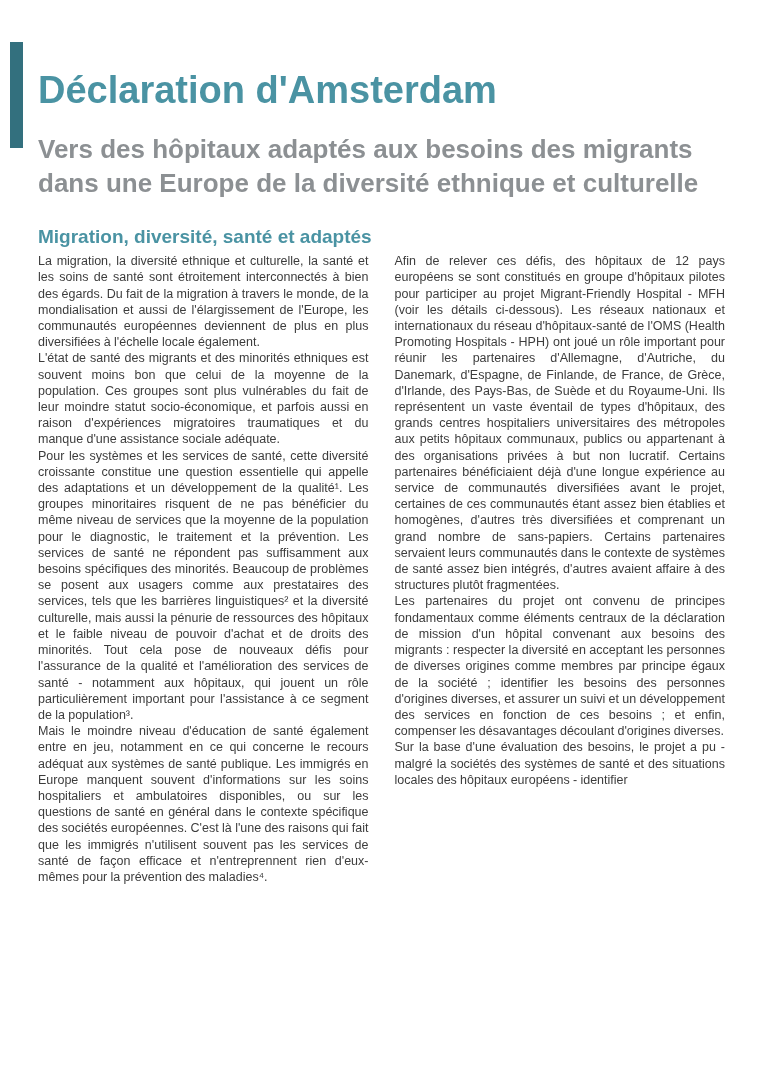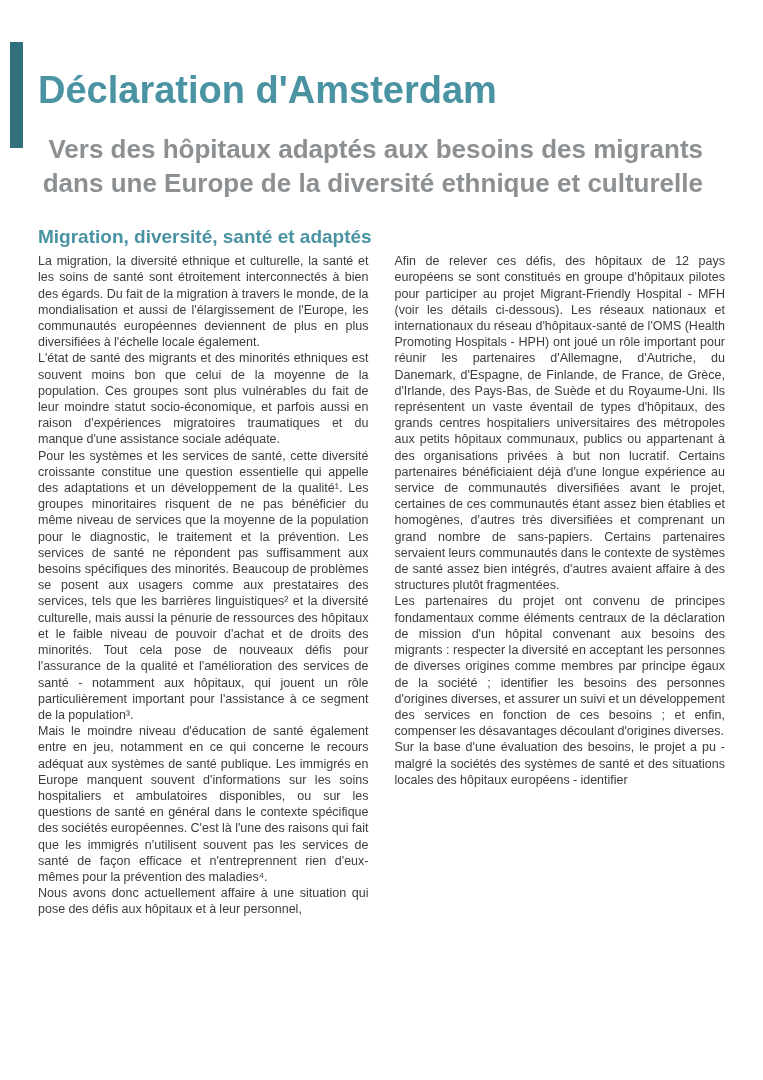--- a/index.html
+++ b/index.html
@@ -40,21 +40,20 @@
     color:var(--title-accent);
     letter-spacing:0;
   }
   .subtitle{
     margin:20px 0 0 0;
     font-size:26px;
     line-height:1.32;
     font-weight:bold;
     color:var(--subtitle-gray);
     max-width:665px;
-    text-align:right;
   }
   .section-heading{
     margin:26px 0 0 0;
     font-size:19px;
     line-height:1.2;
     font-weight:bold;
     color:var(--title-accent);
   }
   .columns{
     display:flex;
@@ -91,21 +90,20 @@
 
     <h3 class="section-heading">Migration, diversité, santé et adaptés</h3>
 
     <div class="columns">
 
       <div class="col">
         <p>La migration, la diversité ethnique et culturelle, la santé et les soins de santé sont étroitement interconnectés à bien des égards. Du fait de la migration à travers le monde, de la mondialisation et aussi de l'élargissement de l'Europe, les communautés européennes deviennent de plus en plus diversifiées à l'échelle locale également.</p>
         <p>L'état de santé des migrants et des minorités ethniques est souvent moins bon que celui de la moyenne de la population. Ces groupes sont plus vulnérables du fait de leur moindre statut socio-économique, et parfois aussi en raison d'expériences migratoires traumatiques et du manque d'une assistance sociale adéquate.</p>
         <p>Pour les systèmes et les services de santé, cette diversité croissante constitue une question essentielle qui appelle des adaptations et un développement de la qualité¹. Les groupes minoritaires risquent de ne pas bénéficier du même niveau de services que la moyenne de la population pour le diagnostic, le traitement et la prévention. Les services de santé ne répondent pas suffisamment aux besoins spécifiques des minorités. Beaucoup de problèmes se posent aux usagers comme aux prestataires des services, tels que les barrières linguistiques² et la diversité culturelle, mais aussi la pénurie de ressources des hôpitaux et le faible niveau de pouvoir d'achat et de droits des minorités. Tout cela pose de nouveaux défis pour l'assurance de la qualité et l'amélioration des services de santé - notamment aux hôpitaux, qui jouent un rôle particulièrement important pour l'assistance à ce segment de la population³.</p>
         <p>Mais le moindre niveau d'éducation de santé également entre en jeu, notamment en ce qui concerne le recours adéquat aux systèmes de santé publique. Les immigrés en Europe manquent souvent d'informations sur les soins hospitaliers et ambulatoires disponibles, ou sur les questions de santé en général dans le contexte spécifique des sociétés européennes. C'est là l'une des raisons qui fait que les immigrés n'utilisent souvent pas les services de santé de façon efficace et n'entreprennent rien d'eux-mêmes pour la prévention des maladies⁴.</p>
-        <p>Nous avons donc actuellement affaire à une situation qui pose des défis aux hôpitaux et à leur personnel,</p>
       </div>
 
       <div class="col">
         <p>Afin de relever ces défis, des hôpitaux de 12 pays européens se sont constitués en groupe d'hôpitaux pilotes pour participer au projet Migrant-Friendly Hospital - MFH (voir les détails ci-dessous). Les réseaux nationaux et internationaux du réseau d'hôpitaux-santé de l'OMS (Health Promoting Hospitals - HPH) ont joué un rôle important pour réunir les partenaires d'Allemagne, d'Autriche, du Danemark, d'Espagne, de Finlande, de France, de Grèce, d'Irlande, des Pays-Bas, de Suède et du Royaume-Uni. Ils représentent un vaste éventail de types d'hôpitaux, des grands centres hospitaliers universitaires des métropoles aux petits hôpitaux communaux, publics ou appartenant à des organisations privées à but non lucratif. Certains partenaires bénéficiaient déjà d'une longue expérience au service de communautés diversifiées avant le projet, certaines de ces communautés étant assez bien établies et homogènes, d'autres très diversifiées et comprenant un grand nombre de sans-papiers. Certains partenaires servaient leurs communautés dans le contexte de systèmes de santé assez bien intégrés, d'autres avaient affaire à des structures plutôt fragmentées.</p>
         <p>Les partenaires du projet ont convenu de principes fondamentaux comme éléments centraux de la déclaration de mission d'un hôpital convenant aux besoins des migrants : respecter la diversité en acceptant les personnes de diverses origines comme membres par principe égaux de la société ; identifier les besoins des personnes d'origines diverses, et assurer un suivi et un développement des services en fonction de ces besoins ; et enfin, compenser les désavantages découlant d'origines diverses.</p>
         <p>Sur la base d'une évaluation des besoins, le projet a pu - malgré la sociétés des systèmes de santé et des situations locales des hôpitaux européens - identifier</p>
       </div>
 
     </div>
   </div>

